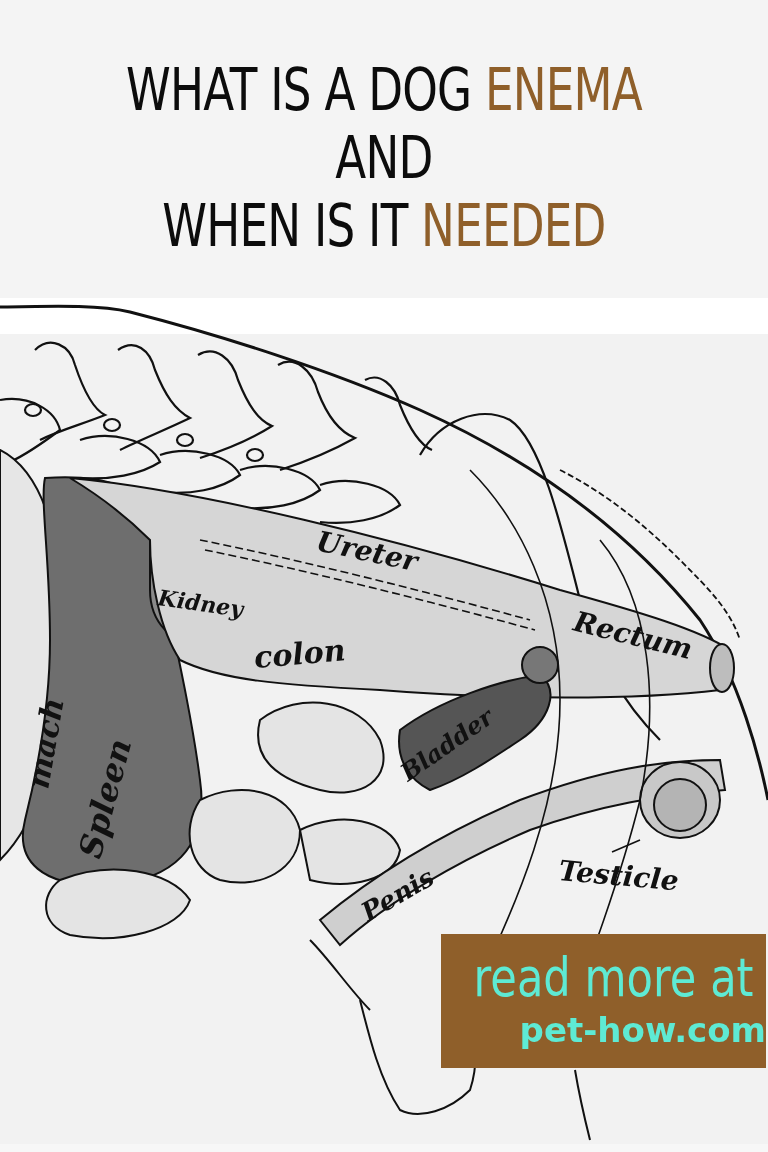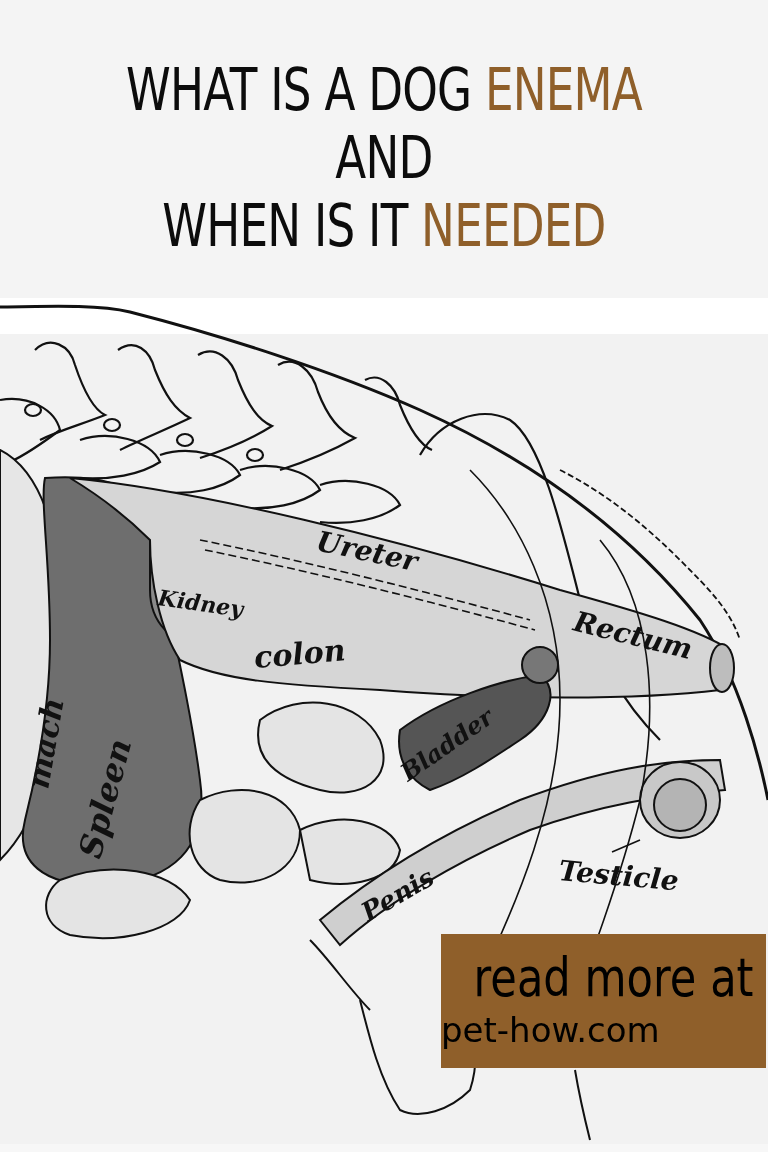--- a/index.html
+++ b/index.html
@@ -30,33 +30,33 @@
     background: #f2f2f2; overflow: hidden;
   }
   .illus svg { position: absolute; left: 0; top: 0; }
   .organ-label {
     font-family: "DejaVu Serif", serif; font-style: italic; font-weight: bold;
     fill: #111;
   }
   .cta {
     position: absolute; left: 441px; top: 934px; width: 325px; height: 134px;
     background: #8f5f2a;
-    color: #000000;
-    text-align: left;
+    color: #5eead4;
+    text-align: right;
   }
   .cta .line1 {
     display: block; margin-top: 14px;
     font-family: "DejaVu Sans", sans-serif;
     font-size: 54px; line-height: 60px;
     transform: scaleX(0.8); transform-origin: center;
     white-space: nowrap;
   }
   .cta .line2 {
     display: block; margin-top: 2px;
-    font-family: "DejaVu Sans", sans-serif; font-weight: normal;
+    font-family: "DejaVu Sans", sans-serif; font-weight: bold;
     font-size: 34px; line-height: 40px;
     white-space: nowrap;
   }
   .footer-band {
     position: absolute; left: 0; top: 1144px; width: 768px; height: 8px; background: #f7f7f7;
   }
 </style>
 </head>
 <body>
 

